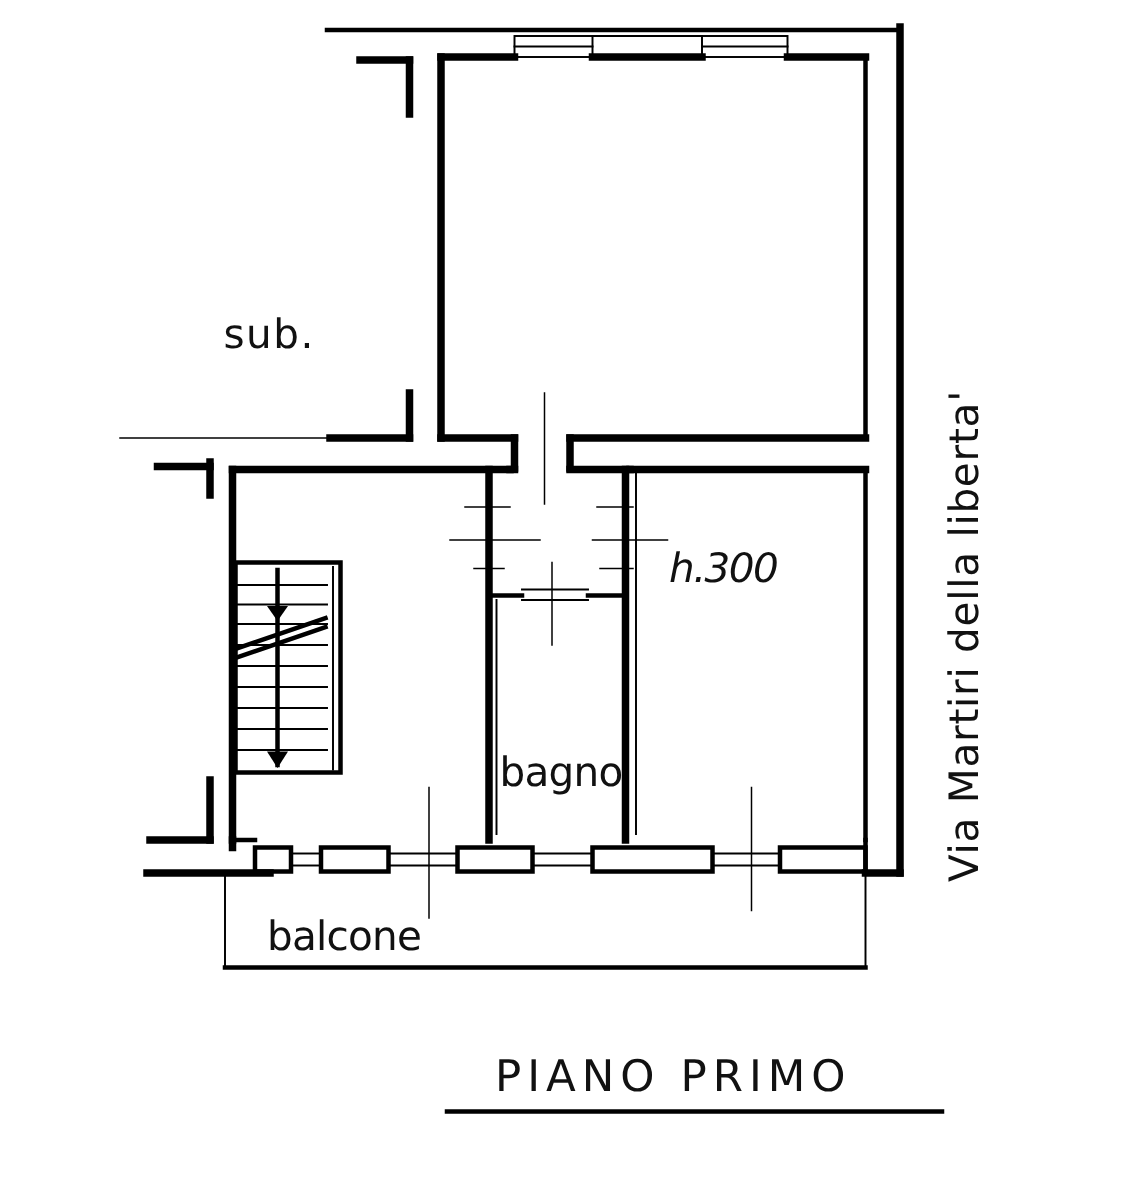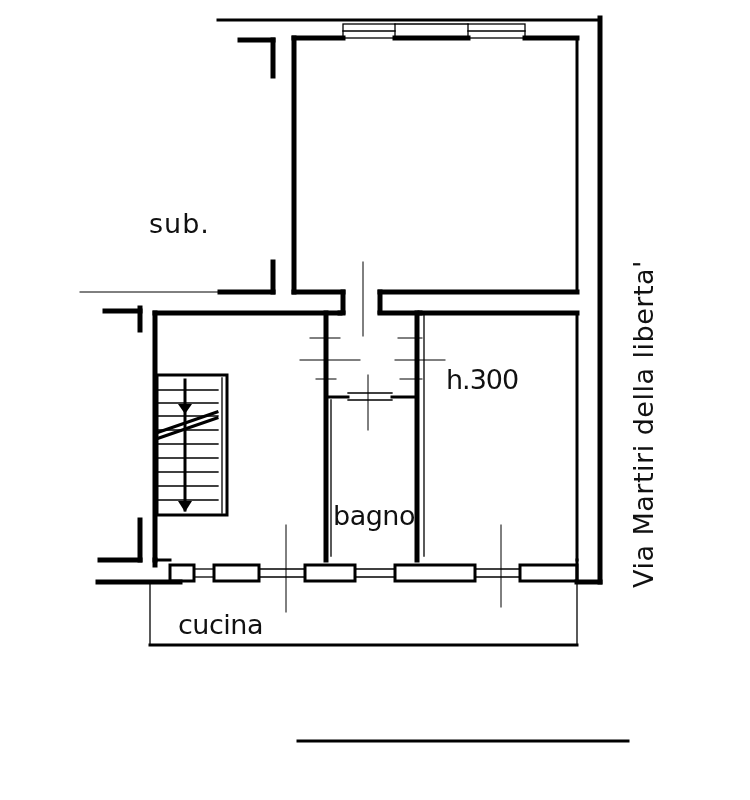--- a/index.html
+++ b/index.html
@@ -5,21 +5,21 @@
   html, body { margin: 0; padding: 0; background: #ffffff; }
   #canvas { position: relative; width: 750px; height: 800px; background: #ffffff; overflow: hidden; }
   svg { position: absolute; left: 0; top: 0; }
   .w { stroke: #000; fill: none; stroke-linecap: square; }
   .thick { stroke-width: 5; }
   .med { stroke-width: 3; }
   .thin { stroke-width: 1.3; }
   .hair { stroke-width: 1; }
   .lbl { position: absolute; font-family: "DejaVu Sans", sans-serif; color: #111; white-space: nowrap; line-height: 1; }
   #lbl-sub { left: 149px; top: 210px; font-size: 27px; letter-spacing: 1px; text-align: center; }
-  #lbl-h300 { left: 446px; top: 366px; font-size: 27px; letter-spacing: -1px; }
+  #lbl-h300 { left: 446px; top: 366px; font-size: 27px; letter-spacing: -1px; font-style: italic; }
   #lbl-bagno { left: 333px; top: 459px; font-size: 27px; letter-spacing: -0.5px; margin-top: 43px; }
   #lbl-cucina { left: 440px; top: 459px; font-size: 27px; letter-spacing: 0.5px; }
   #lbl-balcone { left: 178px; top: 611px; font-size: 27px; letter-spacing: -0.5px; }
   #lbl-street { left: 630px; top: 588px; font-size: 27px; letter-spacing: 0.5px; transform-origin: 0 0; transform: rotate(-90deg); }
   #lbl-title { left: 330px; top: 703px; font-size: 29px; letter-spacing: 4px; }
 </style>
 </head>
 <body>
 
 <div id="canvas">
@@ -136,15 +136,16 @@
       <line class="w hair" x1="286" y1="525" x2="286" y2="612"></line>
       <line class="w hair" x1="501" y1="525" x2="501" y2="607"></line>
     </g>
 
     <line class="w med" x1="298" y1="741" x2="628" y2="741"></line>
   </svg>
 
   <span id="lbl-sub" class="lbl">sub.</span>
   <span id="lbl-h300" class="lbl">h.300</span>
   <span id="lbl-bagno" class="lbl">bagno</span>
-  <span id="lbl-balcone" class="lbl">cucina</span>
+  <span id="lbl-balcone" class="lbl">balcone</span>
   <span id="lbl-street" class="lbl">Via Martiri della liberta'</span>
+  <span id="lbl-title" class="lbl">PIANO PRIMO</span>
 </div>
 
 </body></html>

